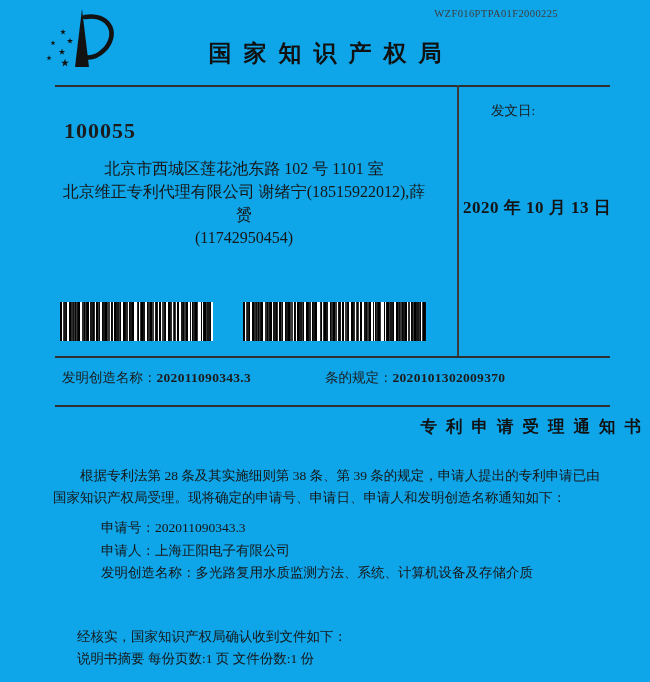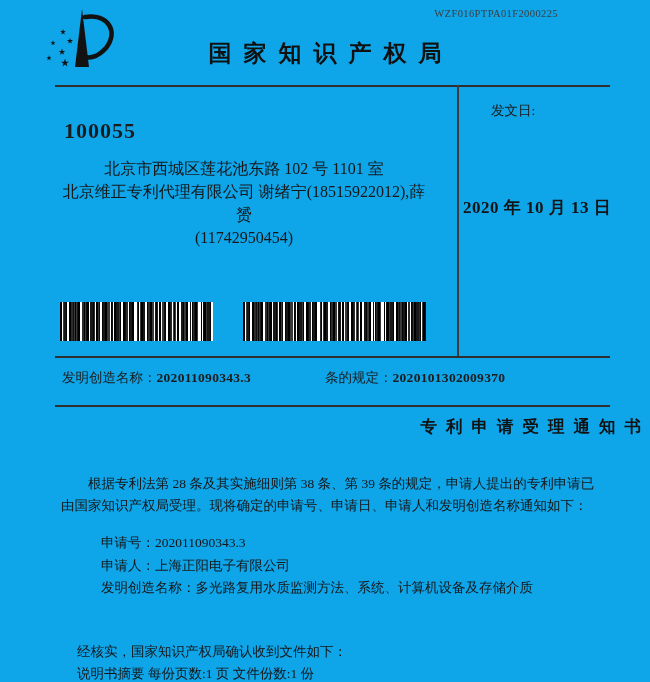--- a/index.html
+++ b/index.html
@@ -52,21 +52,21 @@
   .barcode-right{left:243px;width:183px;}
   .ref-row{position:absolute;top:369px;left:0;width:650px;font-size:13.5px;}
   .ref-app{position:absolute;left:62px;white-space:nowrap;}
   .ref-serial{position:absolute;left:325px;white-space:nowrap;}
   .ref-num{font-weight:bold;letter-spacing:.3px;}
   .notice-title{
     position:absolute;left:0;top:416px;width:650px;text-align:right;
     font-size:16.5px;font-weight:bold;letter-spacing:9px;text-indent:9px;color:#111;
   }
   .body{position:absolute;left:45px;top:457px;width:566px;font-size:13.5px;color:#161616;}
-  .body .p1{margin:16px;text-indent:2em;line-height:21.5px;}
+  .body .p1{margin:8px;text-indent:2em;line-height:21.5px;}
   .items{margin-top:9px;padding-left:32px;line-height:22.5px;}
   .item{white-space:nowrap;margin-left:24px;}
   .conf{margin:41px 0 0 0;padding-left:32px;line-height:22px;}
   .files{margin:0;padding-left:32px;line-height:22px;}
 </style>
 </head>
 <body>
 
 <div class="page">
 

